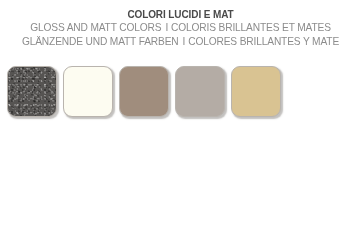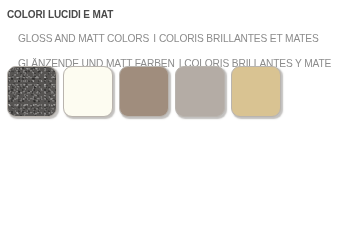--- a/index.html
+++ b/index.html
@@ -13,20 +13,21 @@
     overflow: hidden;
     font-family: "Liberation Sans", sans-serif;
     -webkit-font-smoothing: antialiased;
   }
 
   .sheet {
     position: relative;
     width: 354px;
     height: 129px;
     background: #ffffff;
+    text-align: center;
   }
 
   
   .text-block {
     position: absolute;
     left: 7px;
     top: 8px;
     width: 347px;
     white-space: nowrap;
   }
@@ -39,21 +40,21 @@
     line-height: 13px;
     margin: 0;
   }
 
   .subtitle {
     font-size: 10.2px;
     font-weight: normal;
     color: #8c8c8c;
     letter-spacing: -0.15px;
     line-height: 14px;
-    margin: 11px;
+    margin: 0;
   }
 
   .sep {
     display: inline-block;
     padding: 0 3px 0 4px;
   }
 
   
   .swatch-row {
     position: absolute;
@@ -109,21 +110,21 @@
 
   <div class="text-block">
 
     <p class="title">COLORI LUCIDI E MAT</p>
 
     <p class="subtitle">
       <span>GLOSS AND MATT COLORS</span><span class="sep">I</span><span>COLORIS BRILLANTES ET MATES</span>
     </p>
 
     <p class="subtitle">
-      <span>GLÄNZENDE UND MATT FARBEN</span><span class="sep">I</span><span>COLORIS BRILLANTES Y MATE</span>
+      <span>GLÄNZENDE UND MATT FARBEN</span><span class="sep">I</span><span>COLORES BRILLANTES Y MATE</span>
     </p>
 
   </div>
 
   <div class="swatch-row">
     <div class="swatch textured" style="background-color: rgb(86, 84, 82);"></div>
     <div class="swatch" style="background-color: rgb(253, 252, 241);"></div>
     <div class="swatch" style="background-color: rgb(160, 141, 125);"></div>
     <div class="swatch" style="background-color: rgb(180, 172, 165);"></div>
     <div class="swatch" style="background-color: rgb(217, 195, 146);"></div>

